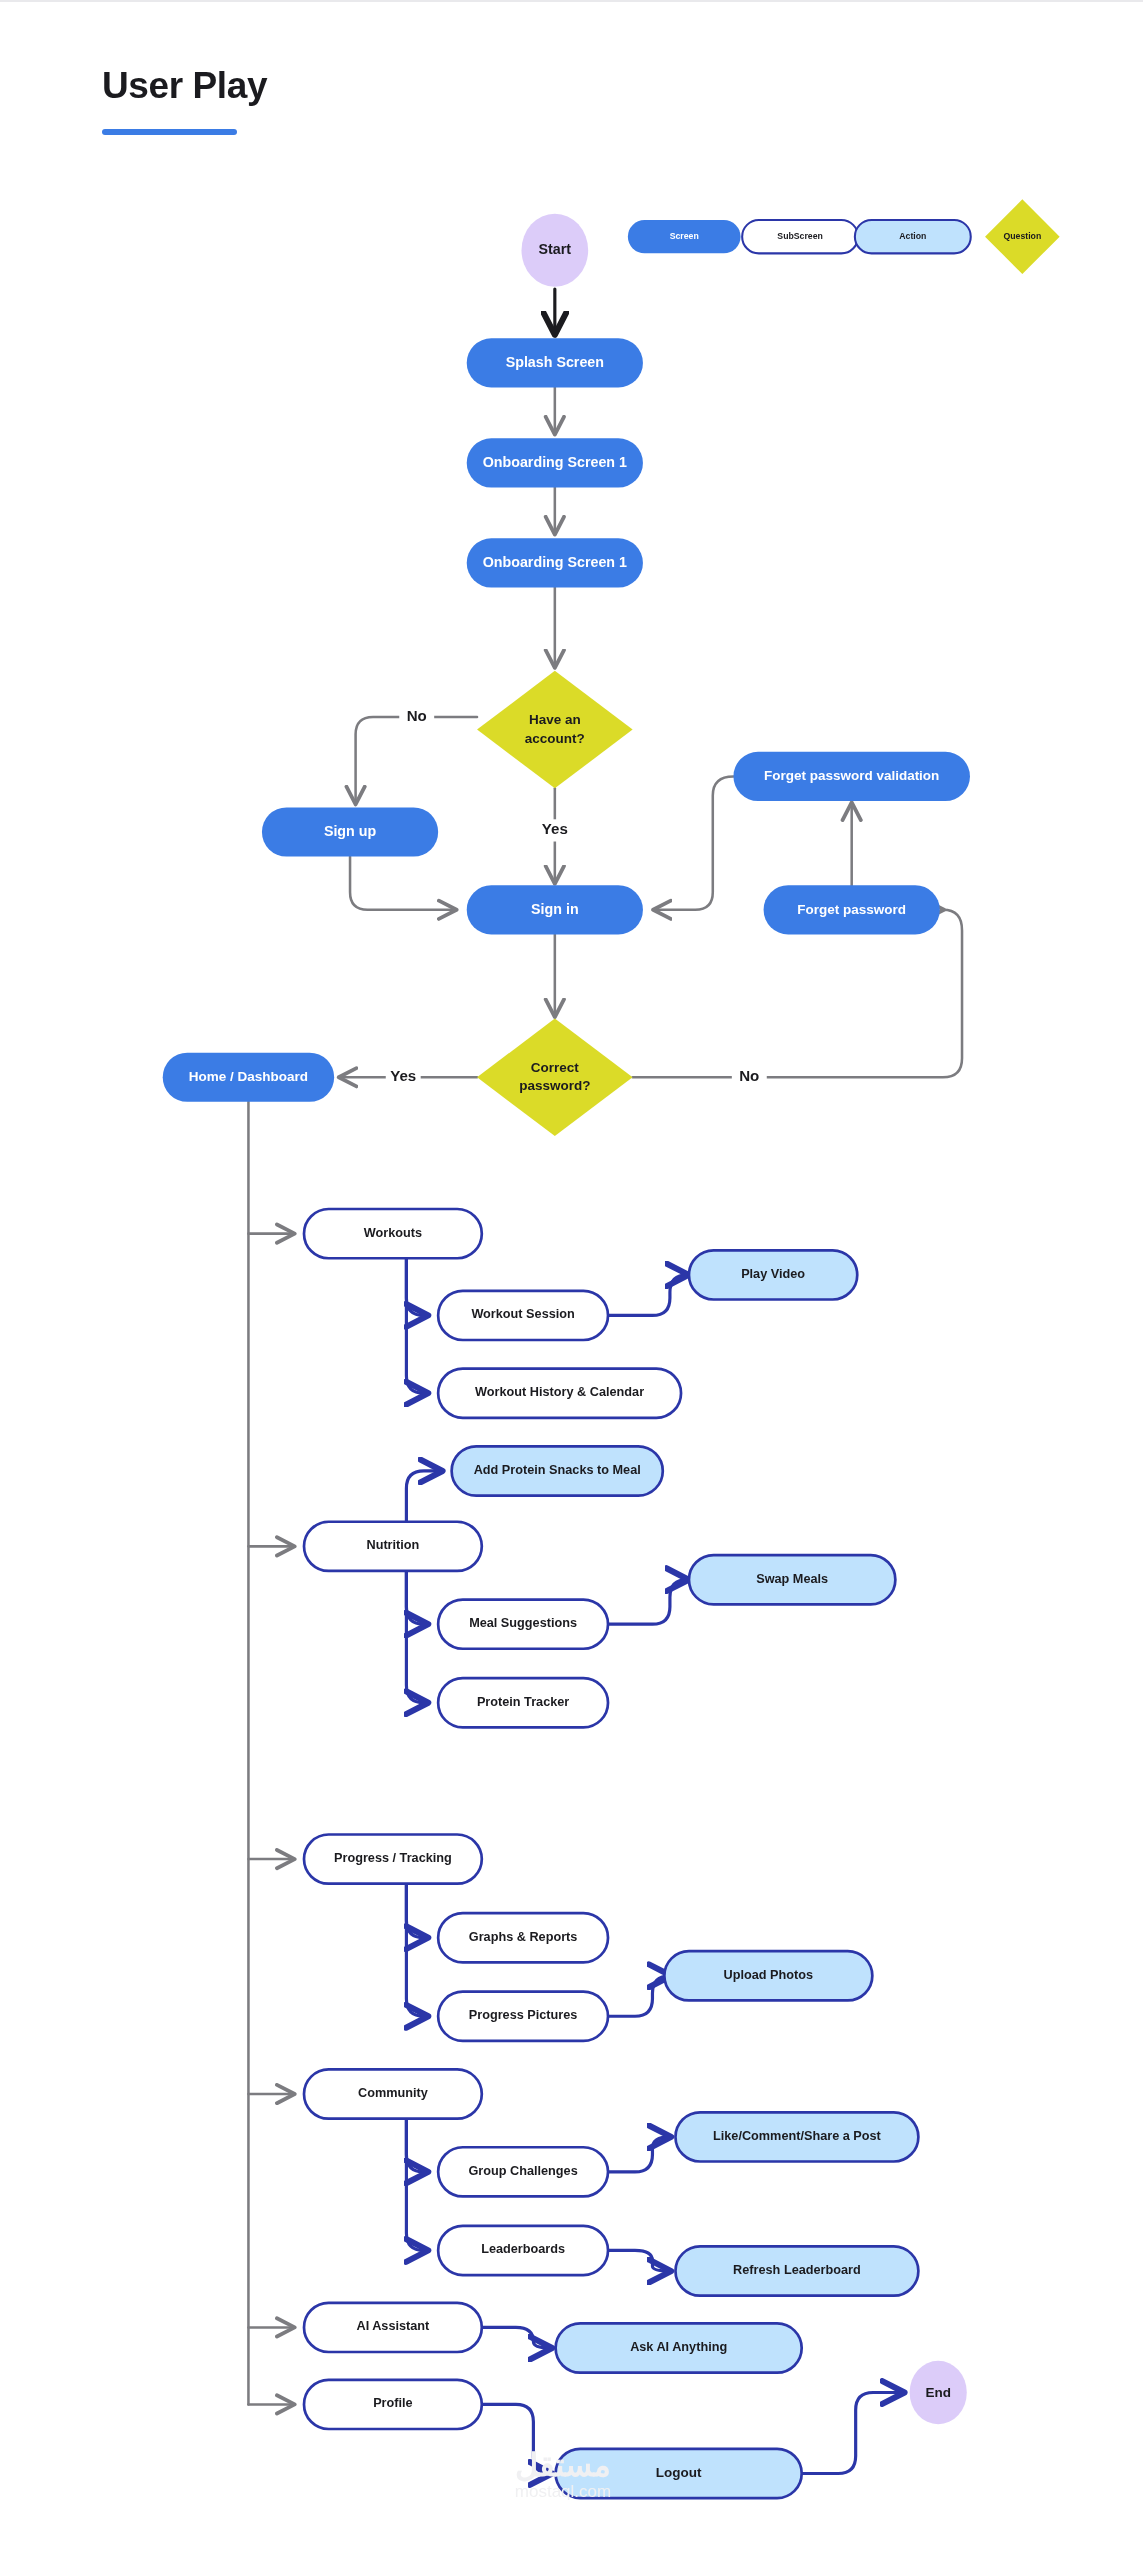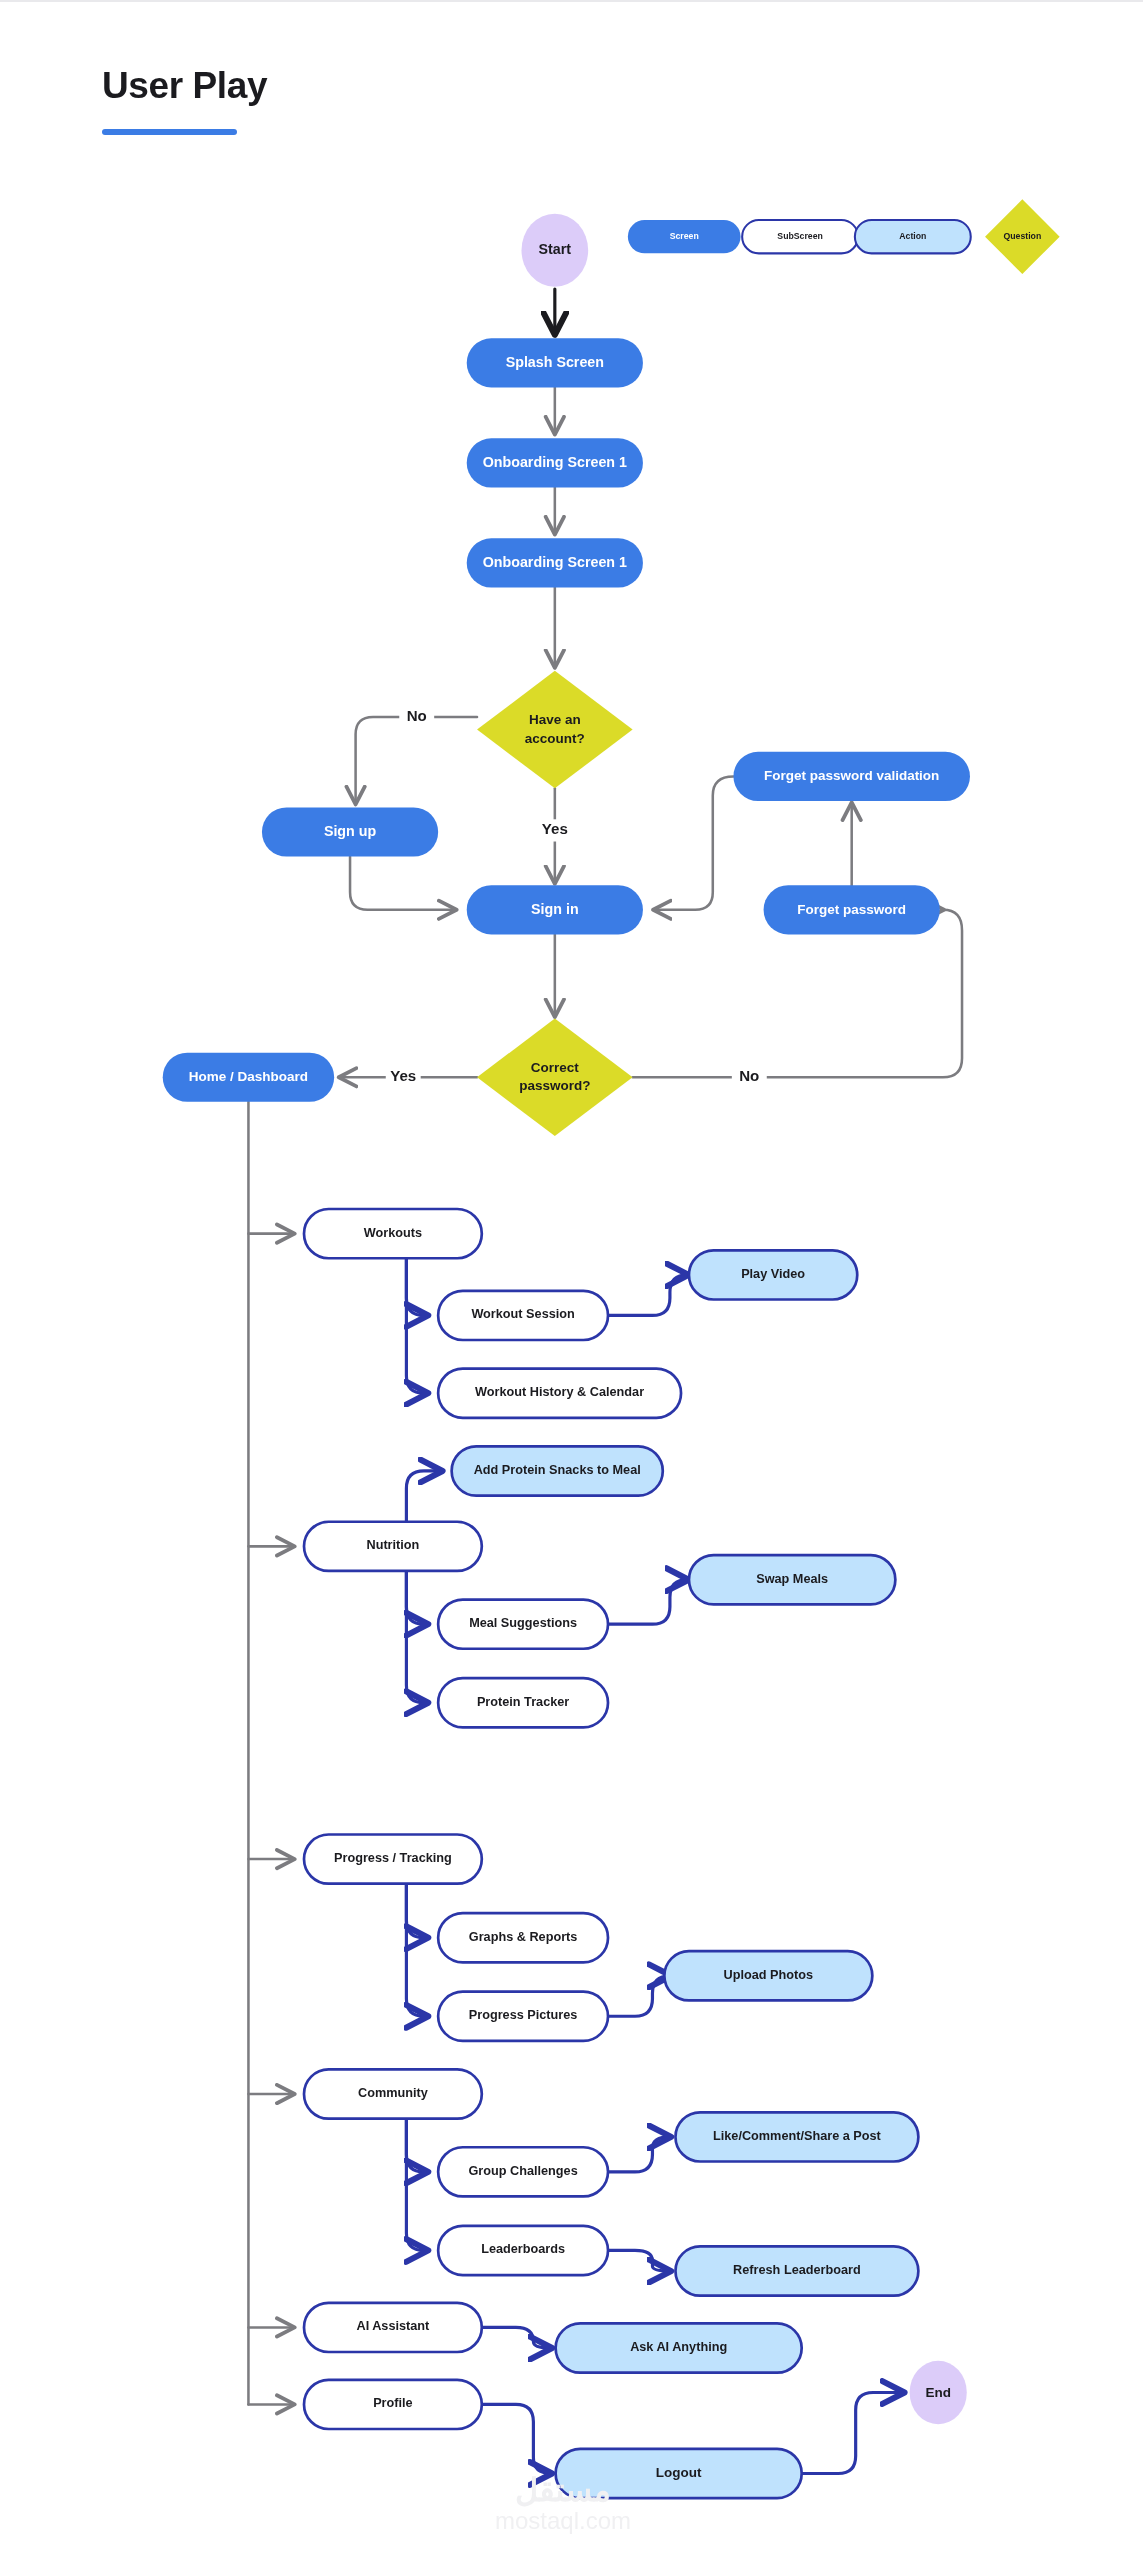--- a/index.html
+++ b/index.html
@@ -5,22 +5,22 @@
   html,body{margin:0;padding:0;background:#ffffff;}
   body{width:1143px;height:2576px;position:relative;font-family:"Liberation Sans",sans-serif;overflow:hidden;}
   #root{position:relative;width:1143px;height:2576px;background:#fff;}
   .topline{position:absolute;left:0;top:0;width:1143px;height:1.6px;background:#e9e9ec;}
   .page-title{position:absolute;left:102px;top:65px;font-size:37px;font-weight:bold;color:#1b1b1f;letter-spacing:-0.4px;white-space:nowrap;}
   .title-rule{position:absolute;left:102px;top:129px;width:135px;height:5.6px;border-radius:3.2px;background:#3b7ce5;}
   svg.flow{position:absolute;left:0;top:0;width:1143px;height:2576px;}
   .nodelabel{font-family:"Liberation Sans",sans-serif;font-weight:bold;text-anchor:middle;dominant-baseline:middle;}
   .edgelabel{font-family:"Liberation Sans",sans-serif;font-weight:bold;text-anchor:middle;dominant-baseline:middle;fill:#1b1b1f;}
   .wm{position:absolute;left:460px;top:2449px;width:206px;text-align:center;color:#f0f0f2;pointer-events:none;}
-  .wm .ar{font-size:32px;font-weight:bold;line-height:1;margin-top:25px;}
-  .wm .en{font-size:24px;line-height:1.25;}
+  .wm .ar{font-size:32px;font-weight:bold;line-height:1;}
+  .wm .en{font-size:17px;line-height:1.25;}
 </style>
 </head>
 <body>
 
 <div id="root">
   <div class="topline"></div>
   <div class="page-title">User Play</div>
   <div class="title-rule"></div>
 
   <svg class="flow" viewBox="0 0 1440 3245">

